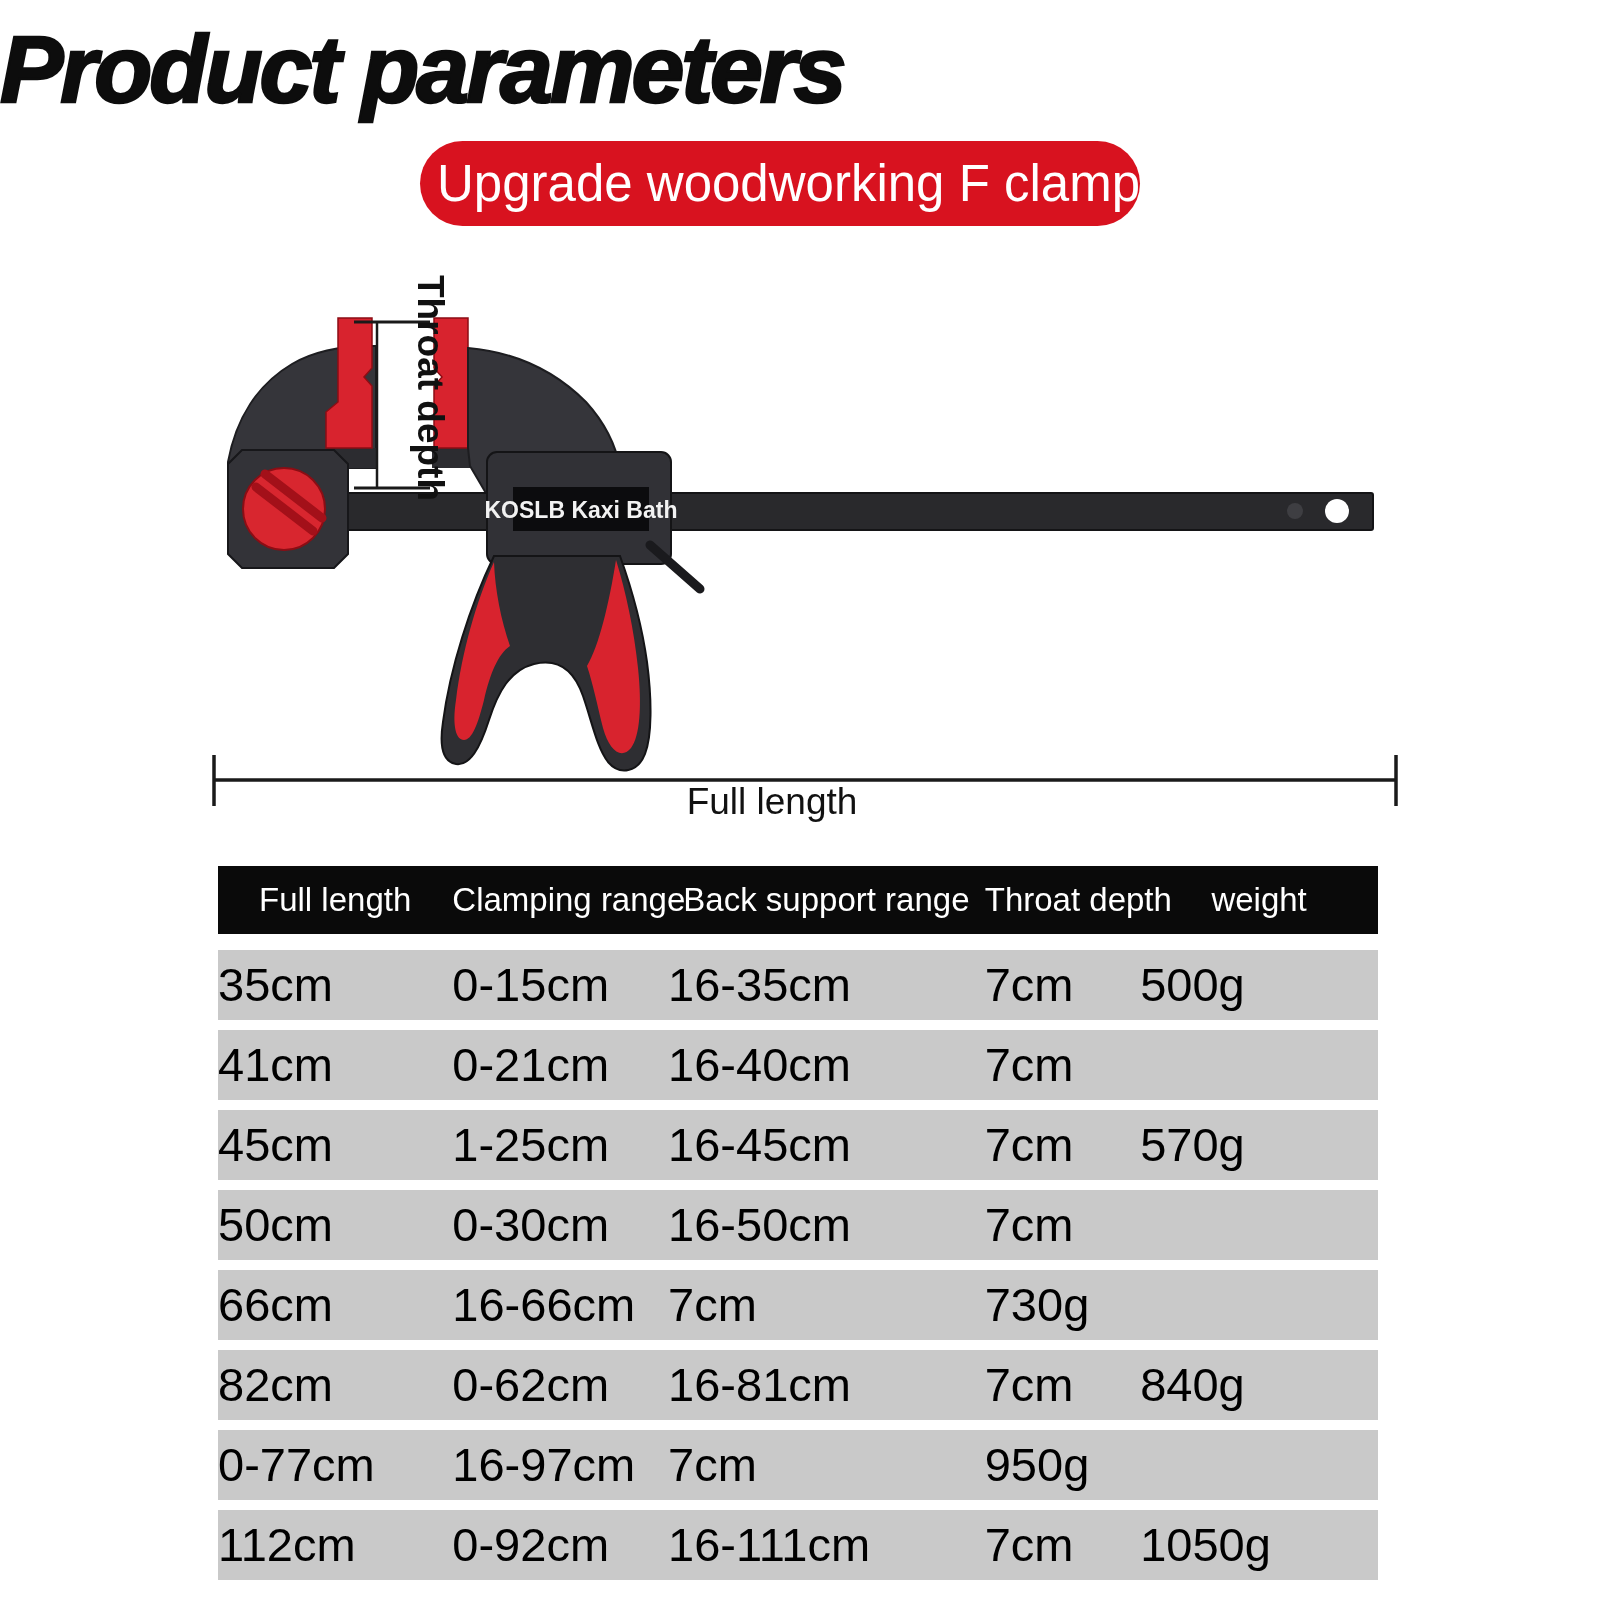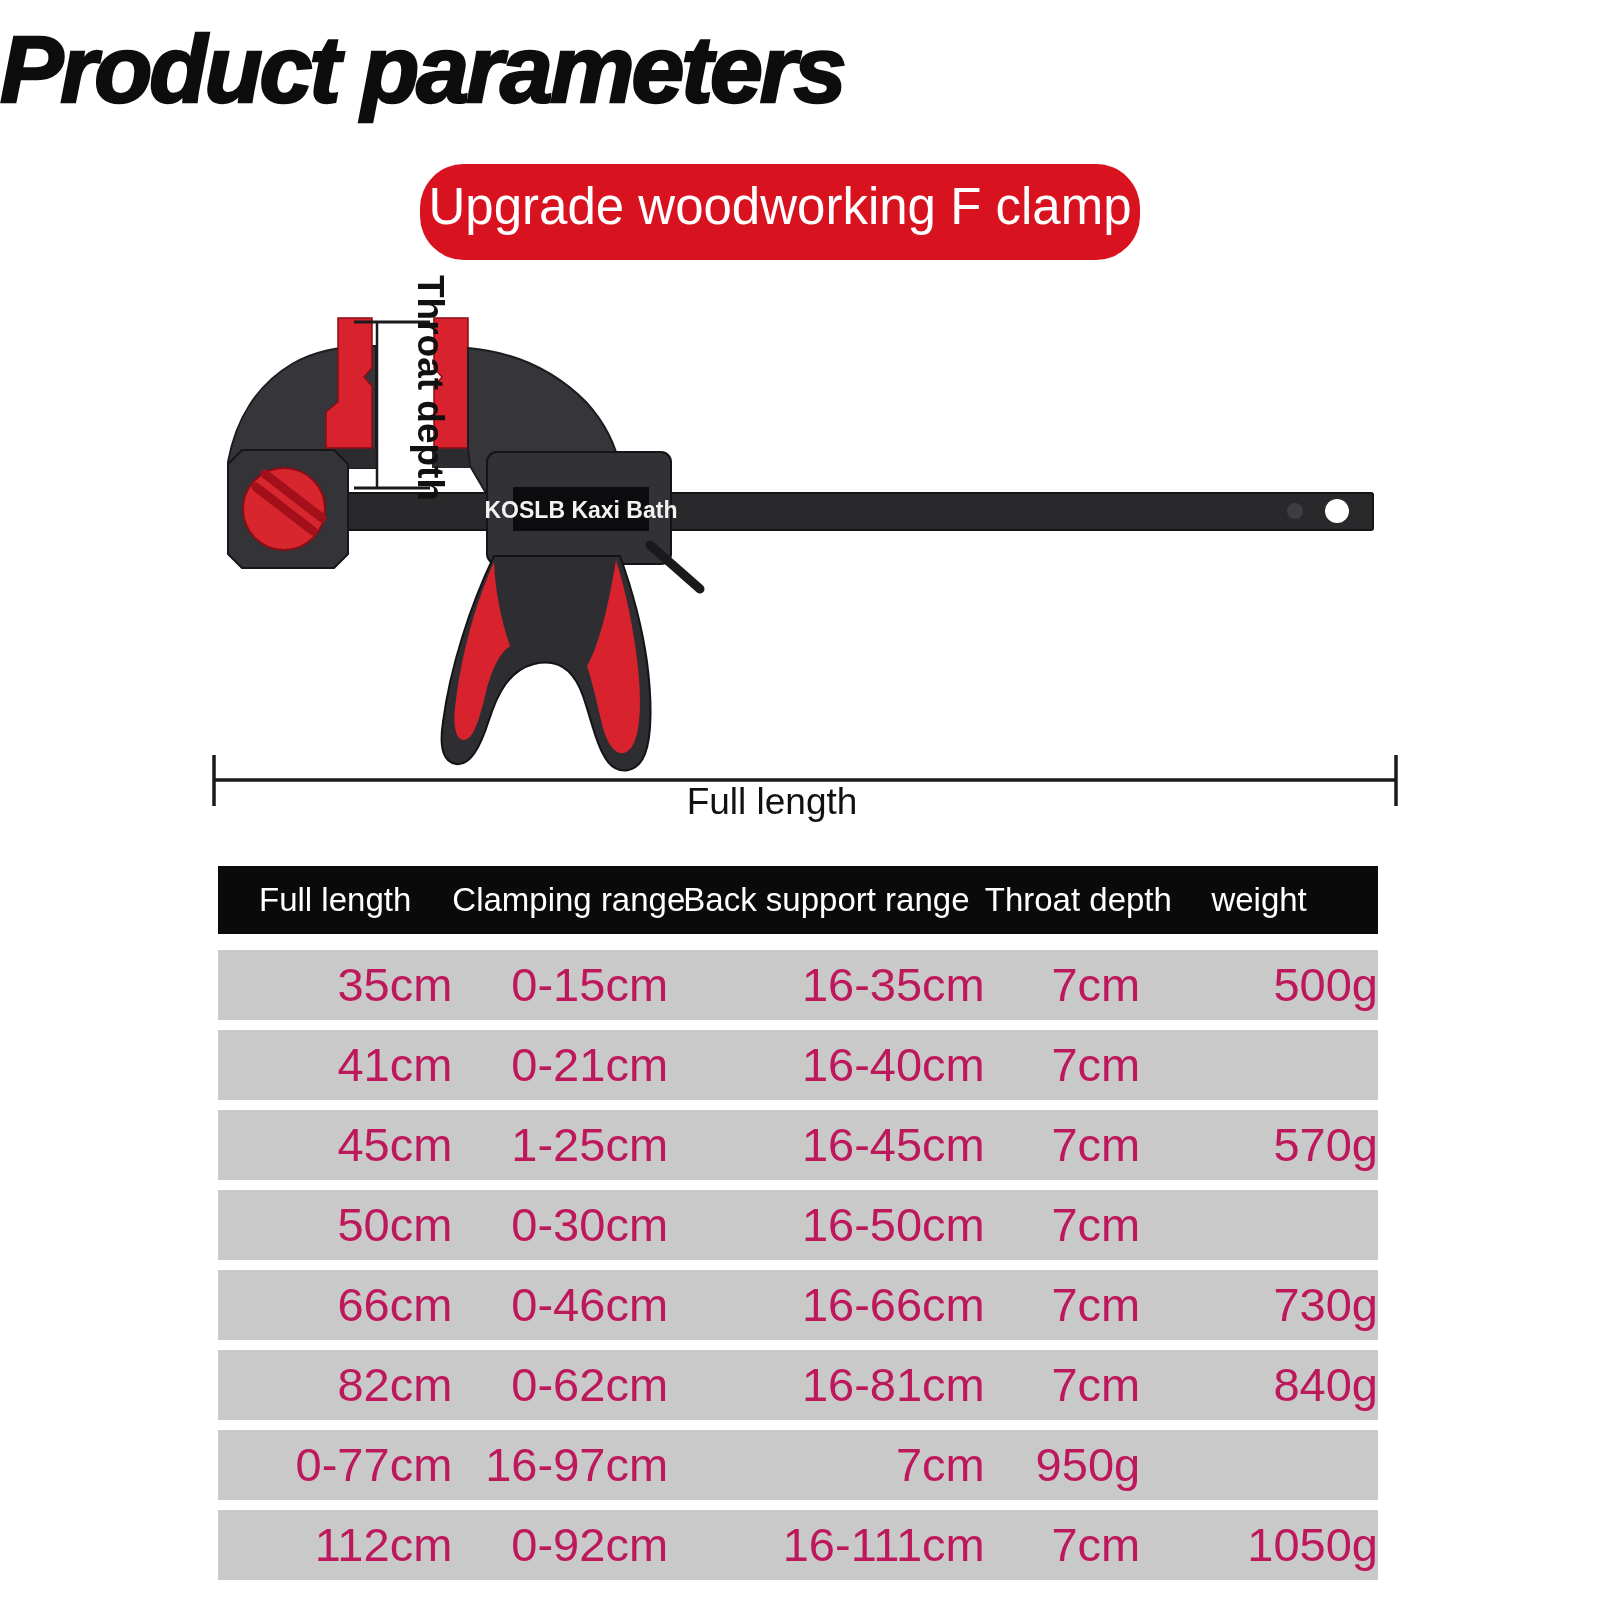--- a/index.html
+++ b/index.html
@@ -7,42 +7,42 @@
     position:relative;width:1600px;height:1600px;background:#ffffff;
     overflow:hidden;font-family:"Liberation Sans", sans-serif;
   }
   
   .page-title{
     position:absolute;top:12px;left:0;width:1600px;height:120px;
     text-align:left;font-size:95px;line-height:115px;font-weight:bold;
     letter-spacing:-3px;color:#0d0d0d;font-style:italic;-webkit-text-stroke:2.5px #0d0d0d;
   }
   .badge{
-    position:absolute;left:420px;top:164px;width:720px;height:96px;
-    background:#d8121f;border-radius:44px;text-align:center;
+    position:absolute;left:420px;top:141px;width:720px;height:85px;
+    background:#d8121f;border-radius:44px;text-align:right;
     font-size:51px;line-height:86px;color:#ffffff;letter-spacing:0px;
   }
   
   .clamp-svg{position:absolute;left:0;top:0;width:1600px;height:1600px;pointer-events:none;}
   .clamp-svg text{font-family:"Liberation Sans", sans-serif;}
   
   .spec-table{position:absolute;left:218px;top:866px;width:1160px;}
   .t-row{
     display:grid;grid-template-columns:20.2% 18.6% 27.3% 13.4% 20.5%;
     width:100%;
   }
   .t-head{background:#0a0a0a;height:68px;}
   .t-head .t-cell{
     color:#ffffff;font-size:33px;line-height:68px;text-align:center;
     white-space:nowrap;
   }
   .t-spacer{height:16px;}
   .t-data{background:#c9c9c9;height:70px;margin-bottom:10px;}
   .t-data .t-cell{
-    color:#be185d;font-size:47px;line-height:70px;text-align:right;
+    color:#000000;font-size:47px;line-height:70px;text-align:left;
     white-space:nowrap;
   }
 </style>
 </head>
 <body>
 
 <div class="canvas">
 
   <div class="page-title">Product parameters</div>
 
@@ -121,21 +121,20 @@
       <div class="t-cell">570g</div>
     </div>
     <div class="t-row t-data">
       <div class="t-cell">50cm</div>
       <div class="t-cell">0-30cm</div>
       <div class="t-cell">16-50cm</div>
       <div class="t-cell">7cm</div>
     </div>
     <div class="t-row t-data">
       <div class="t-cell">66cm</div>
-      <div class="t-cell">0-46cm</div>
       <div class="t-cell">16-66cm</div>
       <div class="t-cell">7cm</div>
       <div class="t-cell">730g</div>
     </div>
     <div class="t-row t-data">
       <div class="t-cell">82cm</div>
       <div class="t-cell">0-62cm</div>
       <div class="t-cell">16-81cm</div>
       <div class="t-cell">7cm</div>
       <div class="t-cell">840g</div>

